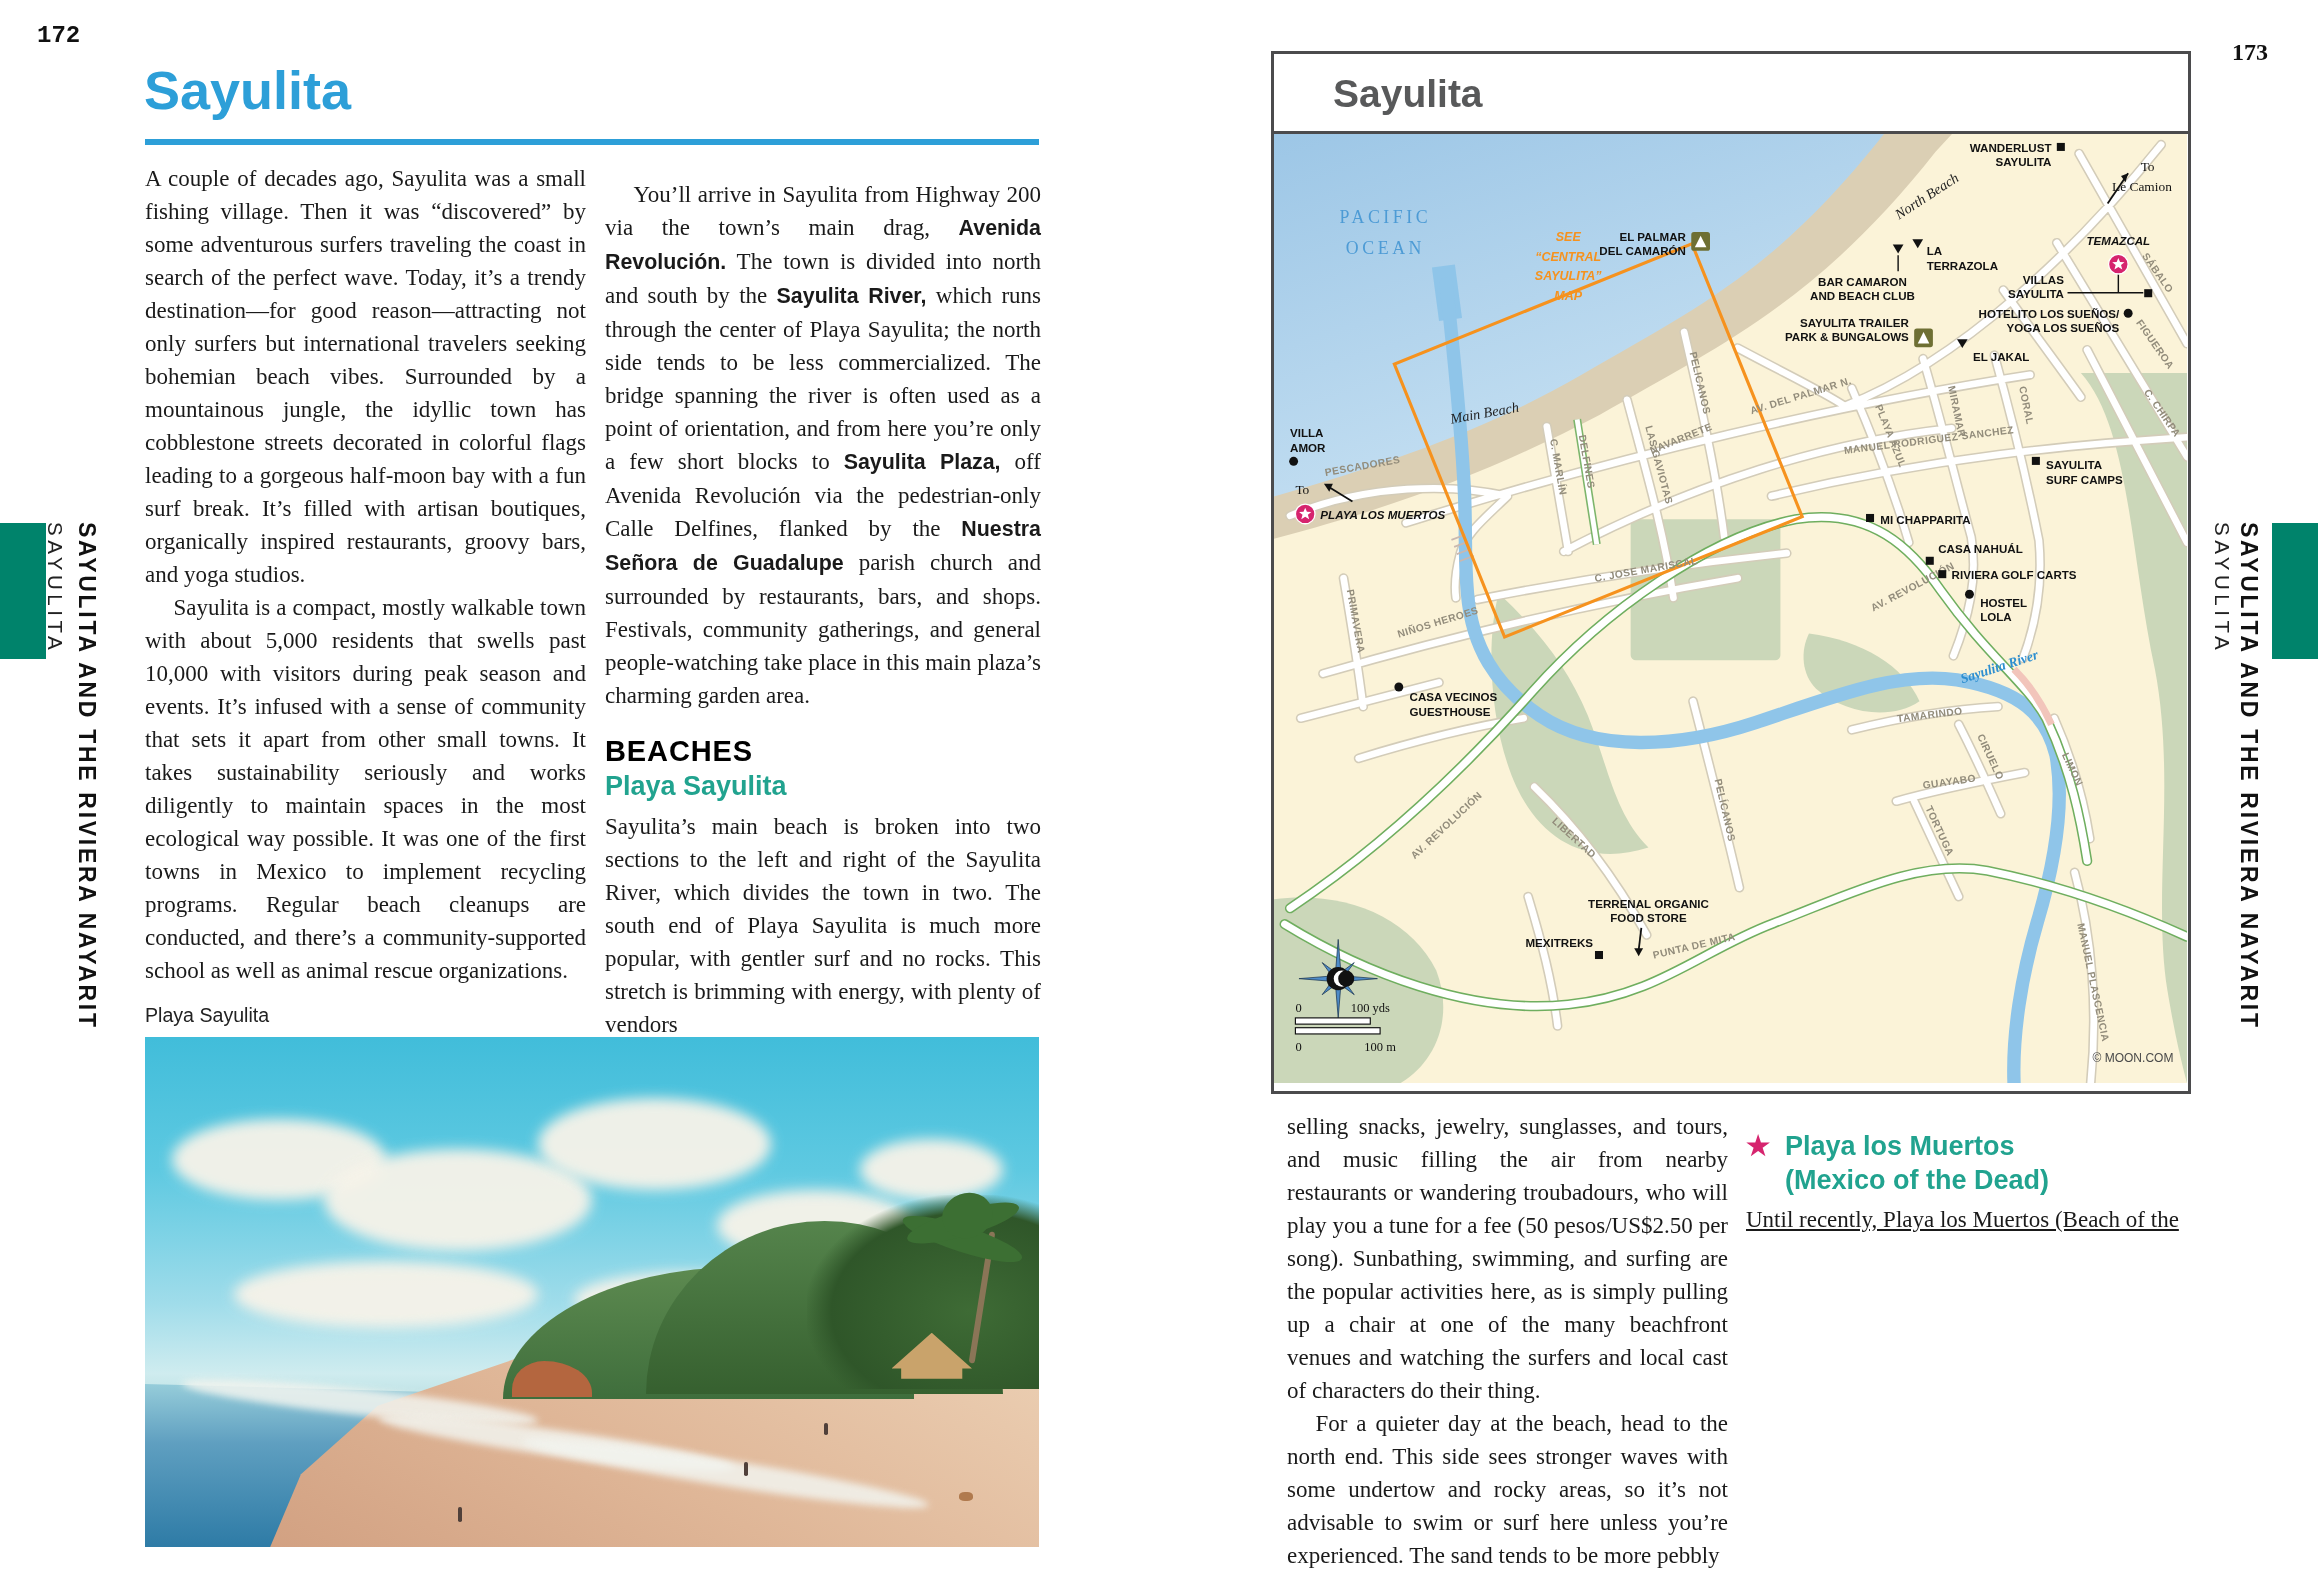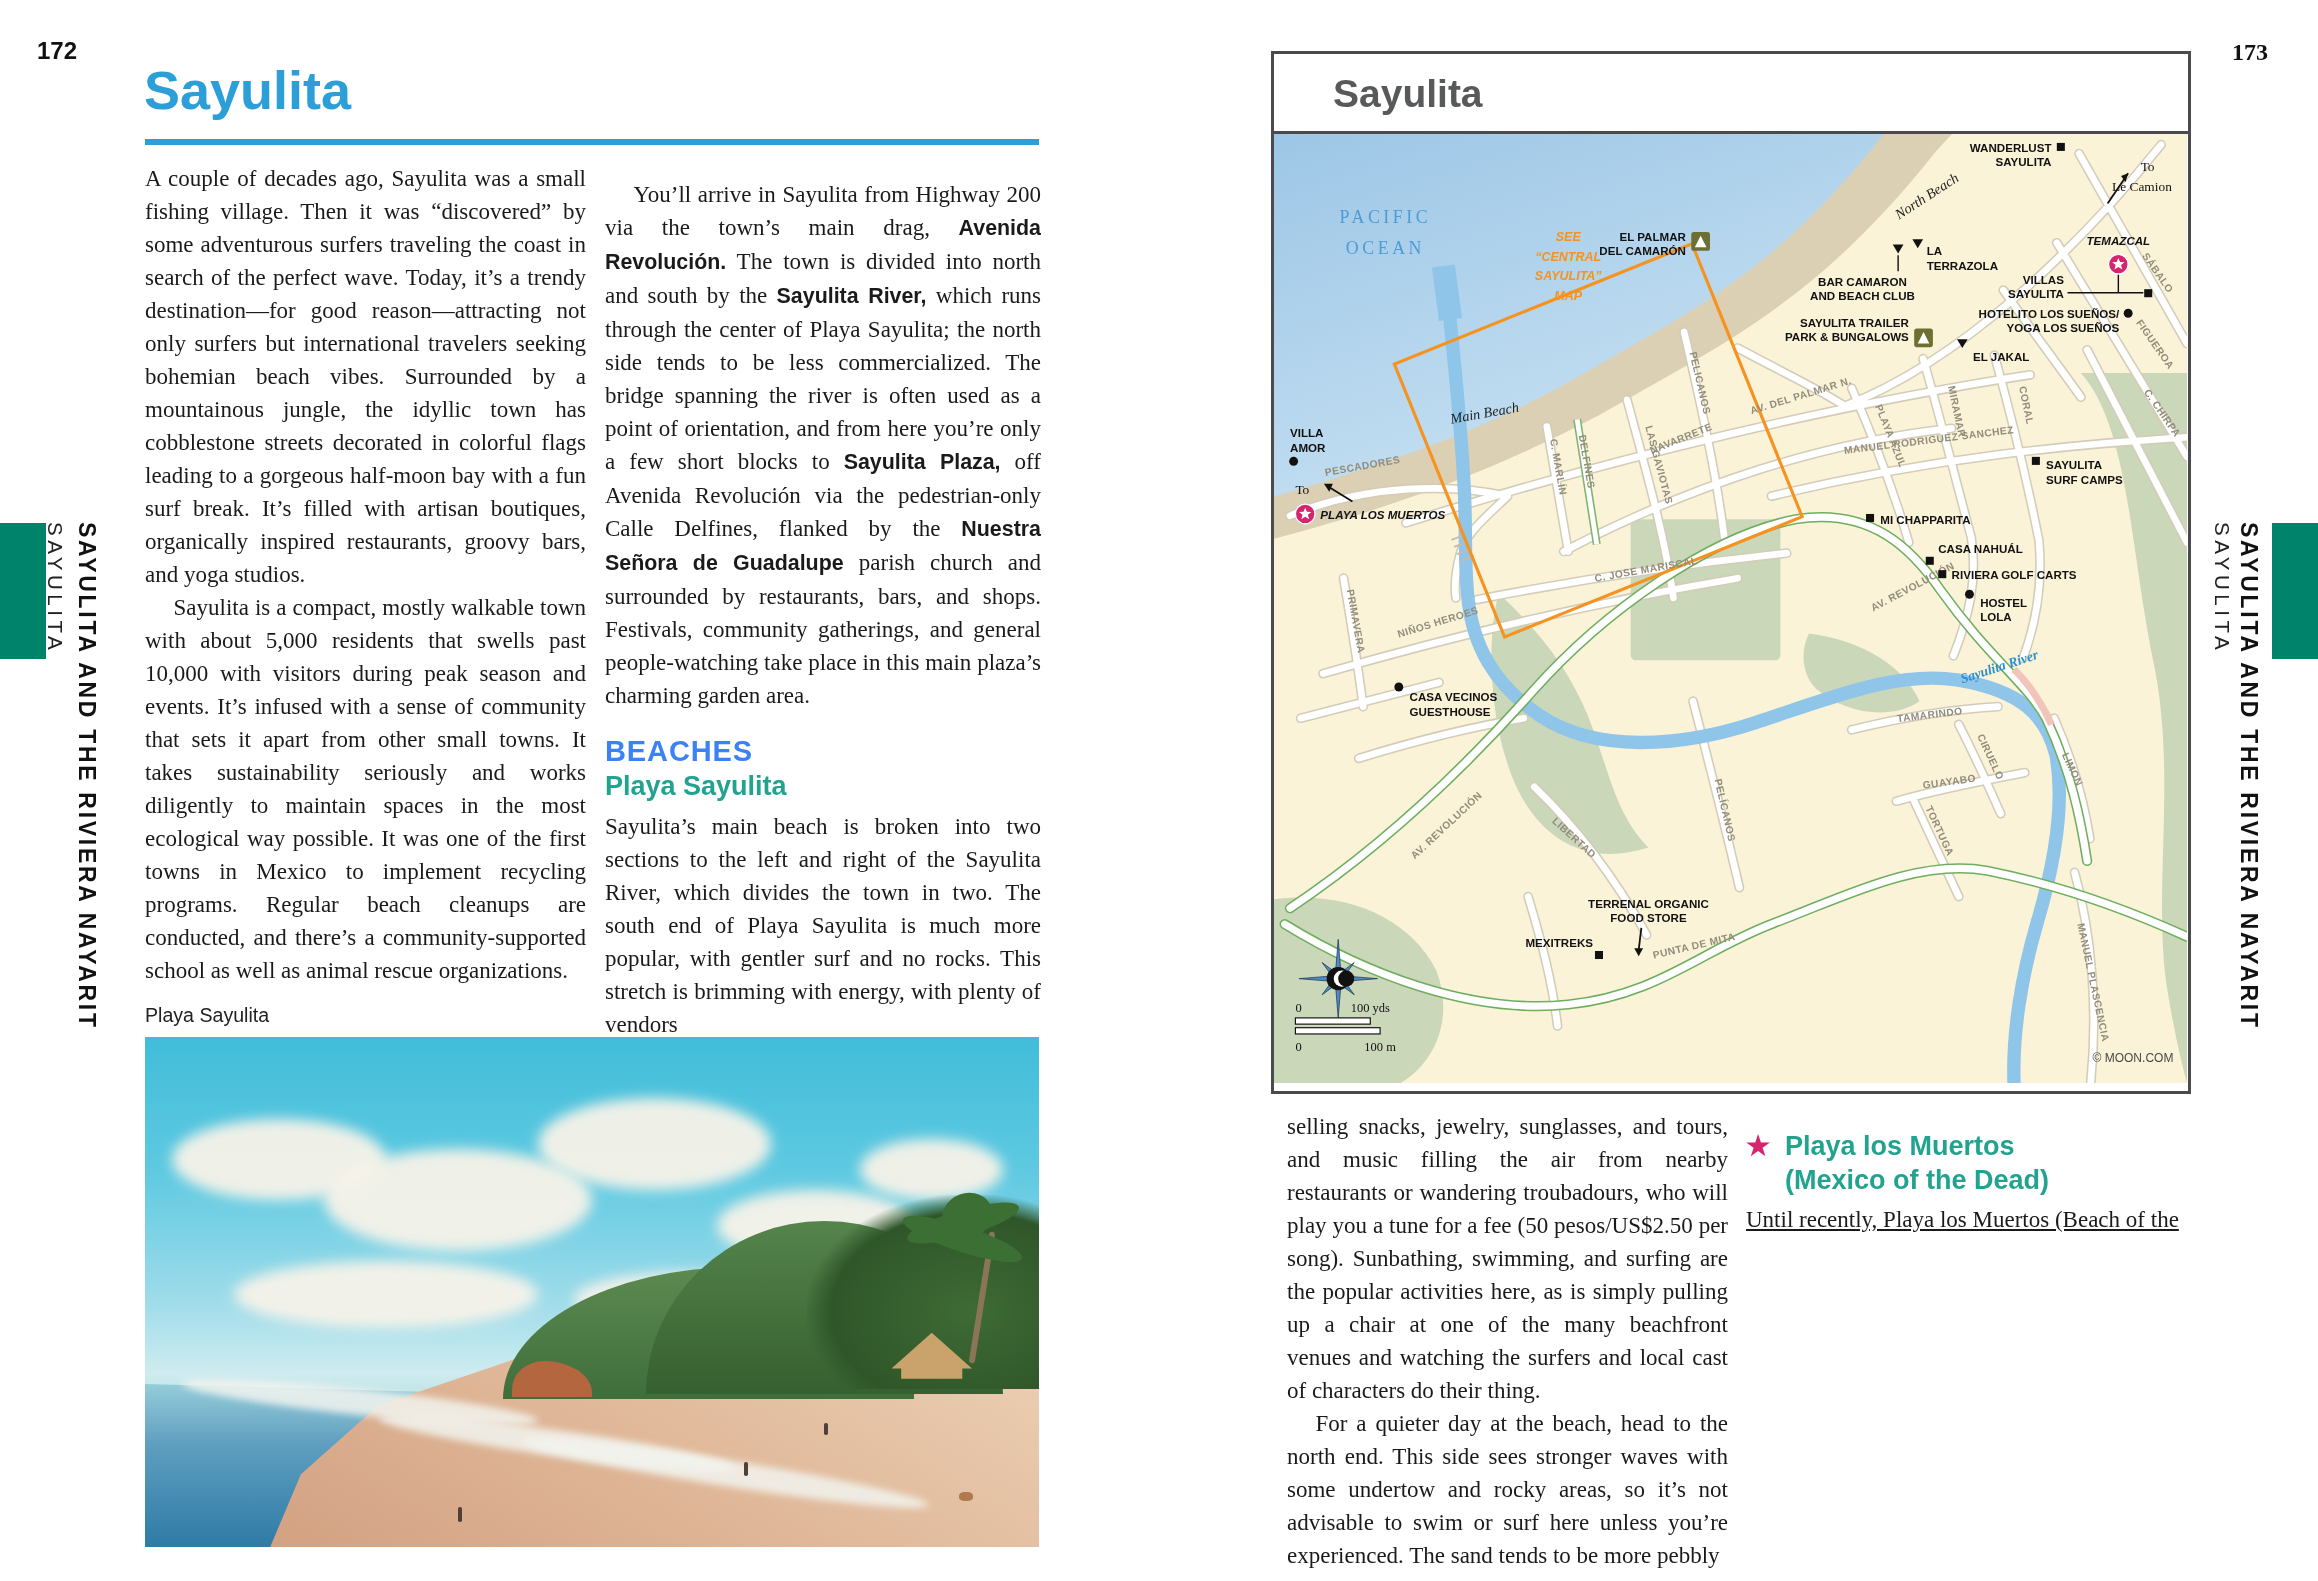--- a/index.html
+++ b/index.html
@@ -8,21 +8,21 @@
   .abs{position:absolute;}
   
   .pagenum{font-family:"Liberation Sans",sans-serif;font-weight:bold;font-size:24px;color:#111;}
   .title{font-family:"Liberation Sans",sans-serif;font-weight:bold;font-size:54px;color:#2D9FD8;letter-spacing:0;}
   .rule{background:#2D9FD8;height:6.2px;}
   .col{width:441px;font-size:23px;line-height:33px;text-align:justify;}
   .col p{margin:0;}
   .col p.ind{text-indent:28.5px;}
   .col p + p{margin-top:0;}
   b.bs{font-family:"Liberation Sans",sans-serif;font-size:21.4px;}
-  .h-beaches{font-family:"Liberation Sans",sans-serif;font-weight:bold;font-size:29px;color:#3b82f6;letter-spacing:0.9px;margin:23px 0 1.8px 0;}
+  .h-beaches{font-family:"Liberation Sans",sans-serif;font-weight:bold;font-size:29px;color:#000000;letter-spacing:0.9px;margin:23px 0 1.8px 0;}
   .h-teal{font-family:"Liberation Sans",sans-serif;font-weight:bold;font-size:27px;color:#21A38F;margin:0 0 7.1px 0;}
   .caption{font-family:"Liberation Sans",sans-serif;font-size:19.6px;color:#222;}
   
   .tabblock{background:#00836B;width:46px;height:136px;}
   .vtext{writing-mode:vertical-rl;text-orientation:mixed;font-family:"Liberation Sans",sans-serif;white-space:nowrap;}
   .vbold{font-weight:bold;font-size:23px;letter-spacing:2.7px;color:#111;}
   .vlight{font-size:20.5px;letter-spacing:4.5px;color:#222;}
   
   .photo{left:145px;top:1037px;width:894px;height:510px;overflow:hidden;
          background:linear-gradient(180deg,#41bdda 0%,#5ec9e1 26%,#9fdcea 52%,#cfecef 66%,#b9dfe2 72%);}
@@ -72,21 +72,21 @@
   .pfill{stroke:#ffffff;stroke-width:5.5;fill:none;}
   
   .h-star{font-family:"Liberation Sans",sans-serif;font-weight:bold;font-size:27px;color:#D6246E;}
   .h-muertos{font-family:"Liberation Sans",sans-serif;font-weight:bold;font-size:27px;color:#21A38F;line-height:32px;}
 </style>
 </head>
 <body>
 
 <div id="sheet">
 
-  <div class="abs pagenum" style="left:37px;top:37px;">172</div>
+  <div class="abs pagenum" style="left:37px;top:22px;font-family:Liberation Mono, monospace;">172</div>
 
   <div class="abs title" style="left:144px;top:59px;">Sayulita</div>
   <div class="abs rule" style="left:145px;top:139px;width:894px;"></div>
 
   <div class="abs col" style="left:145px;top:162px;">
     <p>A couple of decades ago, Sayulita was a small fishing village. Then it was “discovered” by some adventurous surfers traveling the coast in search of the perfect wave. Today, it’s a trendy destination—for good reason—attracting not only surfers but international travelers seeking bohemian beach vibes. Surrounded by a mountainous jungle, the idyllic town has cobblestone streets decorated in colorful flags leading to a gorgeous half-moon bay with a fun surf break. It’s filled with artisan boutiques, organically inspired restaurants, groovy bars, and yoga studios.</p>
     <p class="ind">Sayulita is a compact, mostly walkable town with about 5,000 residents that swells past 10,000 with visitors during peak season and events. It’s infused with a sense of community that sets it apart from other small towns. It takes sustainability seriously and works diligently to maintain spaces in the most ecological way possible. It was one of the first towns in Mexico to implement recycling programs. Regular beach cleanups are conducted, and there’s a community-supported school as well as animal rescue organizations.</p>
   </div>
 
   <div class="abs col" style="left:605px;top:178px;width:436px;">

